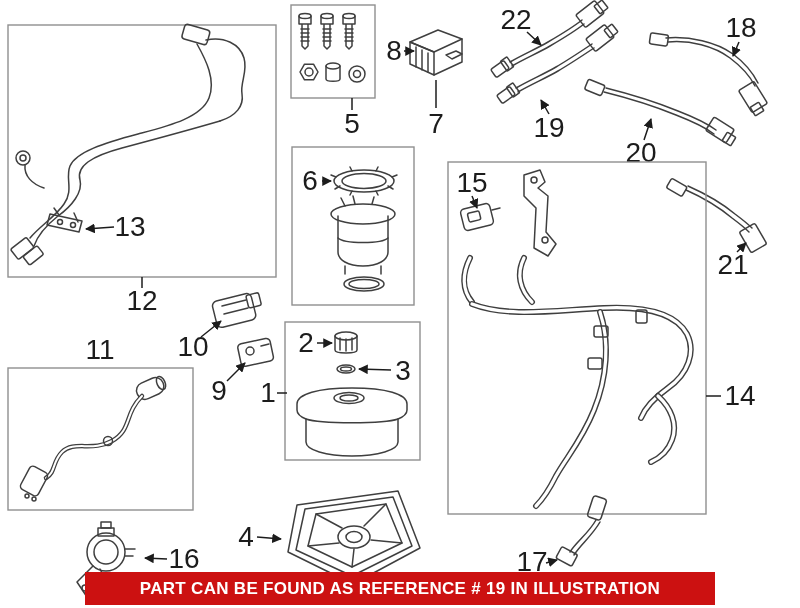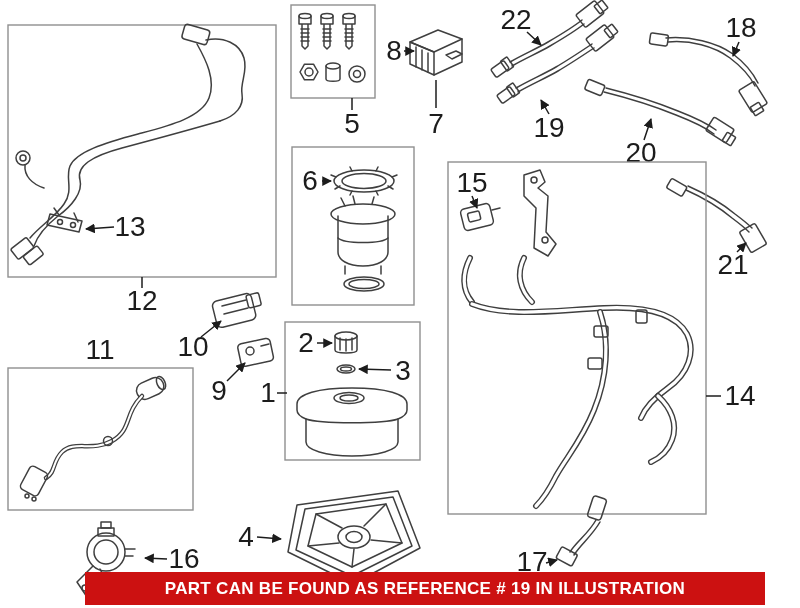--- a/index.html
+++ b/index.html
@@ -15,21 +15,21 @@
   svg.illustration{position:absolute;left:0;top:0;}
   .box{fill:none;stroke:var(--box-border);stroke-width:1.4;}
   .ln{fill:none;stroke:var(--line);stroke-width:1.5;stroke-linecap:round;stroke-linejoin:round;}
   .tube-o{fill:none;stroke:var(--line);stroke-width:6;stroke-linecap:round;}
   .tube-i{fill:none;stroke:#ffffff;stroke-width:3.2;stroke-linecap:round;}
   .hose-o{fill:none;stroke:var(--line);stroke-width:4.5;stroke-linecap:round;}
   .hose-i{fill:none;stroke:#ffffff;stroke-width:2;stroke-linecap:round;}
   .lbl{font-family:"Liberation Sans",sans-serif;font-size:28px;fill:var(--label-text);}
   .leader{stroke:var(--label-text);stroke-width:1.5;fill:none;marker-end:url(#arrowhead);}
   .tick{stroke:var(--label-text);stroke-width:1.5;fill:none;}
-  .banner{position:absolute;left:85px;top:572px;width:680px;height:33px;
+  .banner{position:absolute;left:85px;top:572px;width:630px;height:33px;
           background:var(--banner-bg);color:var(--banner-text);
           display:flex;align-items:center;justify-content:center;
           font-weight:bold;font-size:17px;letter-spacing:.3px;z-index:5;
           font-family:"Liberation Sans",sans-serif;}
 </style>
 </head>
 <body>
 
 <div class="stage">
 

